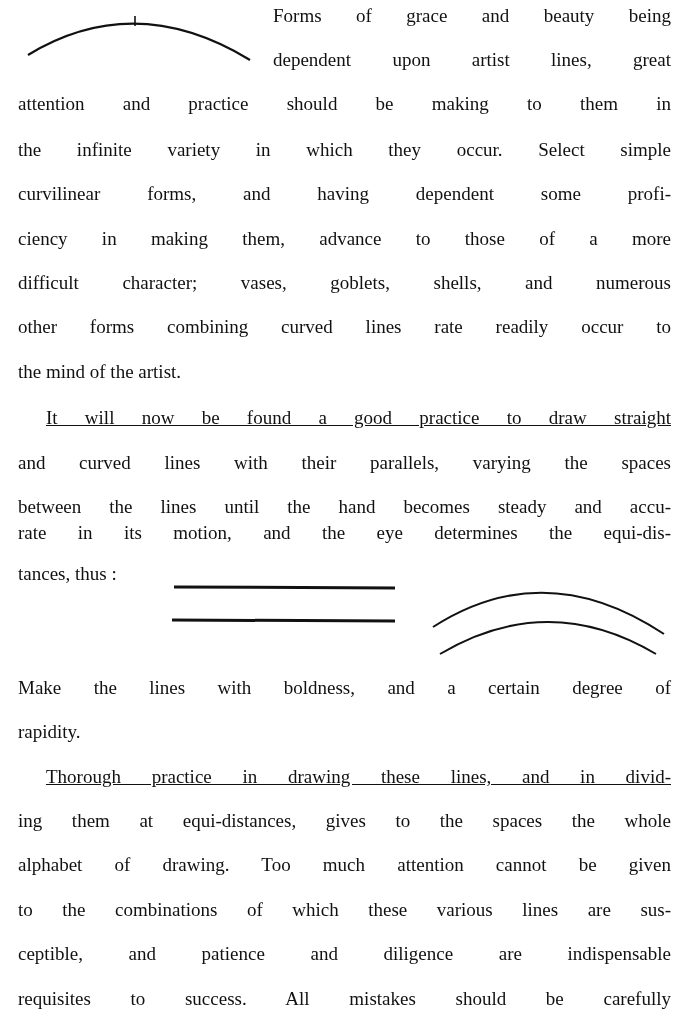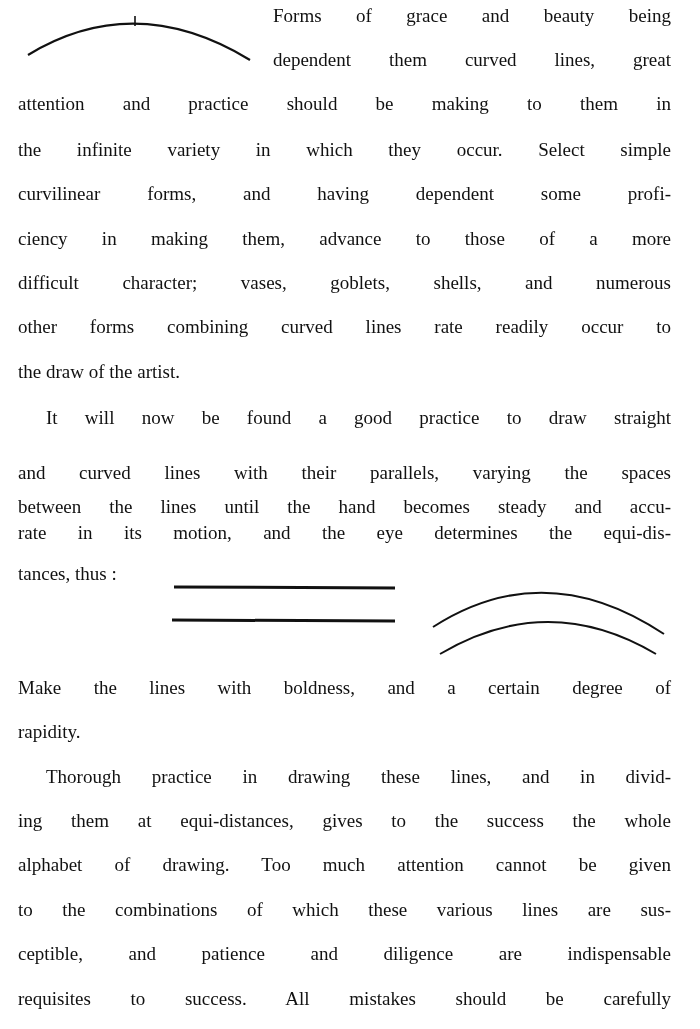--- a/index.html
+++ b/index.html
@@ -1,21 +1,21 @@
 <!DOCTYPE html>
 <html><head>
 <meta charset="utf-8">
 <style>
   html, body { margin: 0; padding: 0; background: #ffffff; }
   body { width: 700px; height: 1029px; position: relative; overflow: hidden;
          font-family: "Liberation Serif", "DejaVu Serif", serif; color: #111; }
   .line { position: absolute; left: 18px; width: 653px; font-size: 19px; line-height: 28px;
           white-space: nowrap; text-align: justify; text-align-last: justify; }
   .line.last { text-align-last: left; }
-  .line.indent { left: 46px; width: 625px; }
+  .line.indent { left: 46px; width: 625px; text-decoration: underline; }
   .line.short { left: 273px; width: 398px; }
   svg { position: absolute; left: 0; top: 0; }
 </style>
 </head>
 <body>
 
 <svg width="700" height="1029">
   <g fill="none" stroke="#111" stroke-width="2.2">
     <path d="M28 55 Q 135 -10 250 60"></path>
     <line x1="135" y1="16" x2="135" y2="26" stroke-width="1.6"></line>
@@ -25,43 +25,43 @@
     <line x1="172" y1="620" x2="395" y2="621"></line>
   </g>
   <g fill="none" stroke="#111" stroke-width="2">
     <path d="M433 627 Q 545 555 664 634"></path>
     <path d="M440 654 Q 548 590 656 654"></path>
   </g>
 </svg>
 
 <div>
   <div class="line short" style="top:2px">Forms of grace and beauty being</div>
-  <div class="line short" style="top:46px">dependent them curved lines, great</div>
+  <div class="line short" style="top:46px">dependent upon artist lines, great</div>
   <div class="line" style="top:90px">attention and practice should be making to them in</div>
   <div class="line" style="top:136px">the infinite variety in which they occur. Select simple</div>
   <div class="line" style="top:180px">curvilinear forms, and having dependent some profi-</div>
   <div class="line" style="top:225px">ciency in making them, advance to those of a more</div>
   <div class="line" style="top:269px">difficult character; vases, goblets, shells, and numerous</div>
   <div class="line" style="top:313px">other forms combining curved lines rate readily occur to</div>
-  <div class="line last" style="top:358px">the draw of the artist.</div>
+  <div class="line last" style="top:358px">the mind of the artist.</div>
 </div>
 
 <div>
   <div class="line indent" style="top:404px">It will now be found a good practice to draw straight</div>
-  <div class="line" style="top:459px">and curved lines with their parallels, varying the spaces</div>
+  <div class="line" style="top:449px">and curved lines with their parallels, varying the spaces</div>
   <div class="line" style="top:493px">between the lines until the hand becomes steady and accu-</div>
   <div class="line" style="top:519px">rate in its motion, and the eye determines the equi-dis-</div>
   <div class="line last" style="top:560px">tances, thus :</div>
 </div>
 
 <div>
   <div class="line" style="top:674px">Make the lines with boldness, and a certain degree of</div>
   <div class="line last" style="top:718px">rapidity.</div>
 </div>
 
 <div>
   <div class="line indent" style="top:763px">Thorough practice in drawing these lines, and in divid-</div>
-  <div class="line" style="top:807px">ing them at equi-distances, gives to the success the whole</div>
+  <div class="line" style="top:807px">ing them at equi-distances, gives to the spaces the whole</div>
   <div class="line" style="top:851px">alphabet of drawing. Too much attention cannot be given</div>
   <div class="line" style="top:896px">to the combinations of which these various lines are sus-</div>
   <div class="line" style="top:940px">ceptible, and patience and diligence are indispensable</div>
   <div class="line" style="top:985px">requisites to success. All mistakes should be carefully</div>
 </div>
 
 </body></html>

